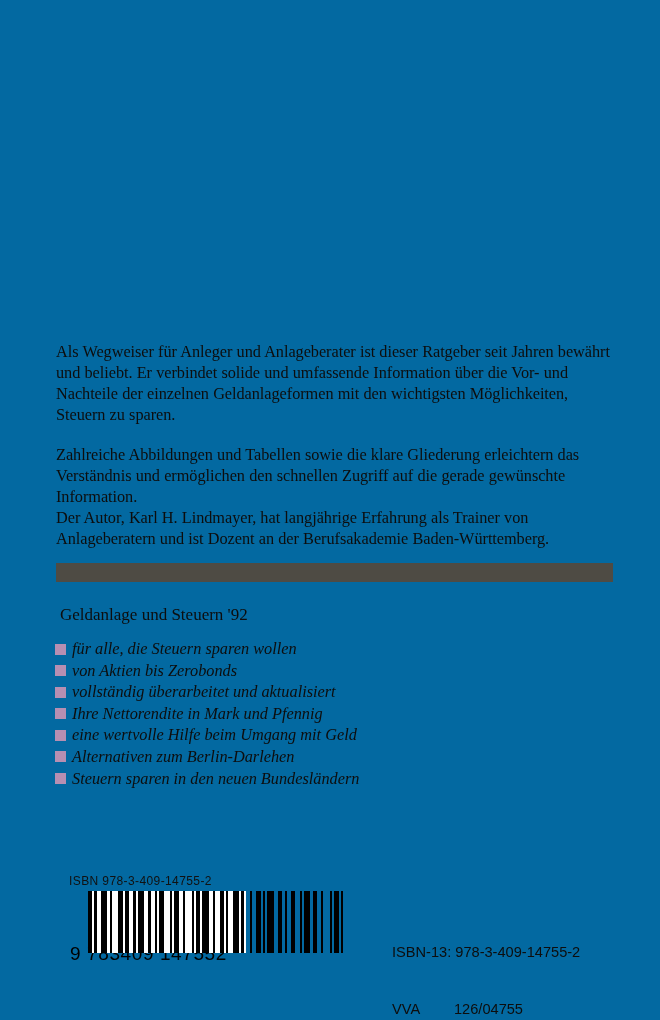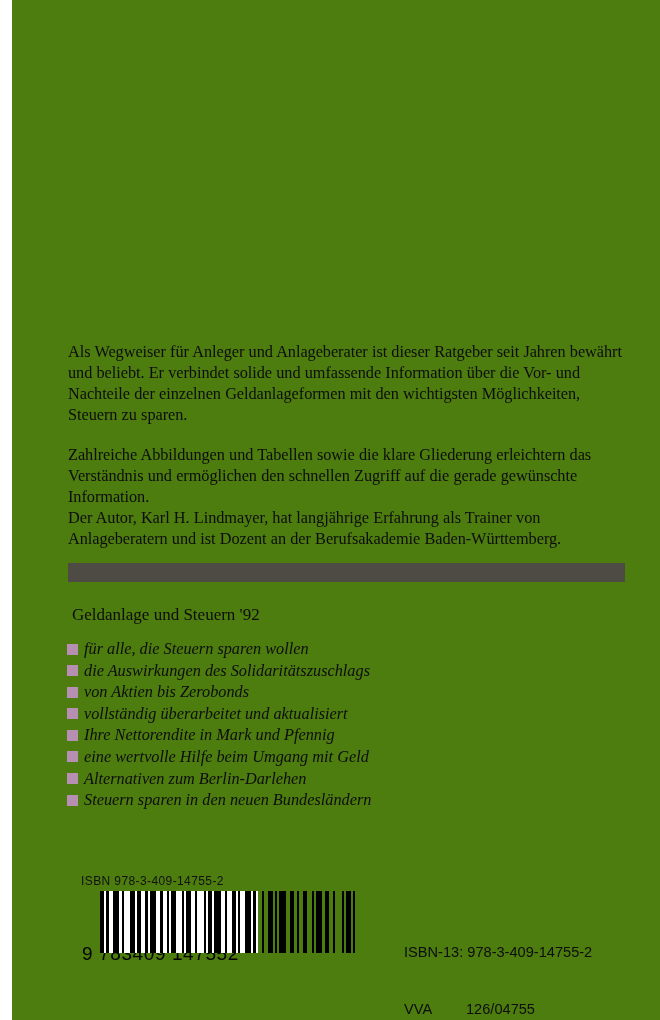--- a/index.html
+++ b/index.html
@@ -14,22 +14,21 @@
     position: relative;
     overflow: hidden;
     font-family: "Liberation Serif", "DejaVu Serif", serif;
     color: #111111;
     -webkit-font-smoothing: antialiased;
   }
 
   .page {
     position: absolute;
     inset: 0;
-    background: #4d7c0f;
-    margin-left: 12px;
+    background: #0369a1;
   }
 
   
   .blurb {
     position: absolute;
     left: 56px;
     top: 341px;
     width: 562px;
   }
   .blurb p {
@@ -179,24 +178,20 @@
   </div>
 
   <div class="divider-bar"></div>
 
   <div class="series-title">Geldanlage und Steuern '92</div>
 
   <ul class="feature-list">
     <li>
       <span class="bullet-square"></span>
       <span>für alle, die Steuern sparen wollen</span>
-    </li>
-    <li>
-      <span class="bullet-square"></span>
-      <span>die Auswirkungen des Solidaritätszuschlags</span>
     </li>
     <li>
       <span class="bullet-square"></span>
     </li>
     <li>
       <span class="bullet-square"></span>
       <span>von Aktien bis Zerobonds</span>
     </li>
     <li>
       <span class="bullet-square"></span>

